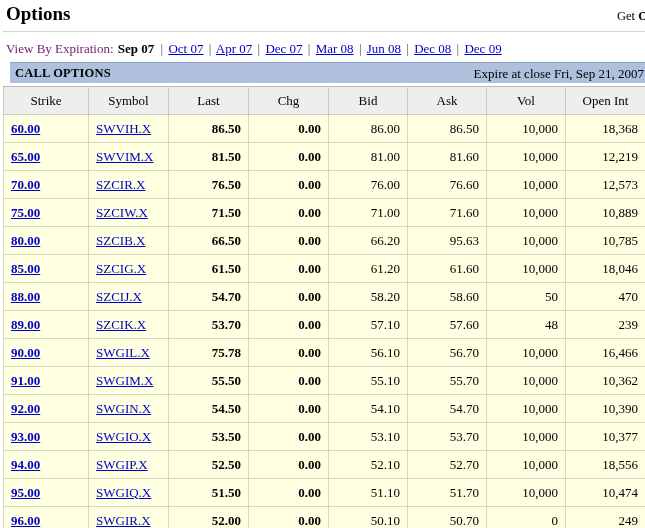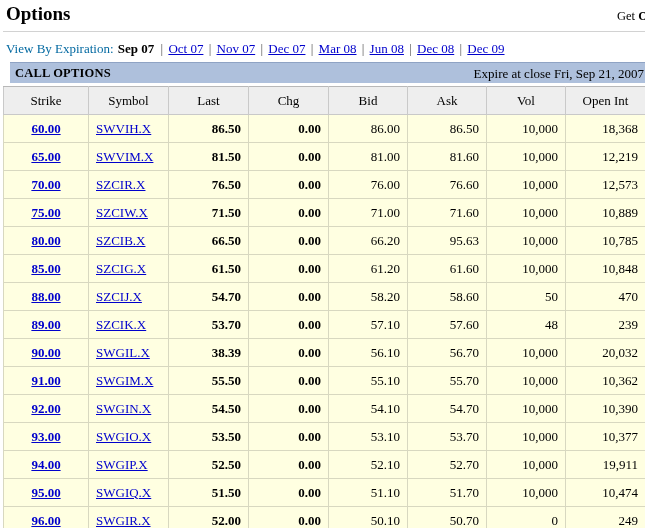--- a/index.html
+++ b/index.html
@@ -63,21 +63,21 @@
   
   .expiry-row {
     position: absolute;
     left: 6px;
     top: 41px;
     font-size: 13px;
     white-space: nowrap;
     color: #000;
   }
   .expiry-row .lbl {
-    color: #0369a1;
+    color: #701a75;
   }
   .expiry-row .current {
     font-weight: bold;
     color: #000;
     padding: 0 1px;
     margin-top: 16px;
   }
   .expiry-row .sep {
     color: #555;
     padding: 0 2px;
@@ -151,21 +151,21 @@
     background: #ffffe1;
     border: 1px solid #d8d8c0;
     height: 27px;
     padding: 0 7px;
     font-size: 13px;
     color: #000;
     vertical-align: middle;
     white-space: nowrap;
   }
   td.strike {
-    text-align: center;
+    text-align: left;
     padding-left: 8px;
   }
   td.symbol {
     text-align: left;
     padding-left: 8px;
   }
   td.num {
     text-align: right;
     padding-right: 8px;
   }
@@ -194,21 +194,21 @@
     </div>
     <div class="hrule"></div>
   </div>
 
   <div class="expiry-row">
     <span class="lbl">View By Expiration:</span>
     <span class="current">Sep 07</span>
     <span class="sep">|</span>
     <a href="#">Oct 07</a>
     <span class="sep">|</span>
-    <a href="#">Nov 07</a>
+    <a href="#">Apr 07</a>
     <span class="sep">|</span>
     <a href="#">Dec 07</a>
     <span class="sep">|</span>
     <a href="#">Mar 08</a>
     <span class="sep">|</span>
     <a href="#">Jun 08</a>
     <span class="sep">|</span>
     <a href="#">Dec 08</a>
     <span class="sep">|</span>
     <a href="#">Dec 09</a>
@@ -295,21 +295,21 @@
             <td class="num">10,785</td>
           </tr>
           <tr>
             <td class="strike"><a href="#">85.00</a></td>
             <td class="symbol"><a href="#">SZCIG.X</a></td>
             <td class="num bold">61.50</td>
             <td class="num bold">0.00</td>
             <td class="num">61.20</td>
             <td class="num">61.60</td>
             <td class="num">10,000</td>
-            <td class="num">10,848</td>
+            <td class="num">18,046</td>
           </tr>
           <tr>
             <td class="strike"><a href="#">88.00</a></td>
             <td class="symbol"><a href="#">SZCIJ.X</a></td>
             <td class="num bold">54.70</td>
             <td class="num bold">0.00</td>
             <td class="num">58.20</td>
             <td class="num">58.60</td>
             <td class="num">50</td>
             <td class="num">470</td>
@@ -320,26 +320,26 @@
             <td class="num bold">53.70</td>
             <td class="num bold">0.00</td>
             <td class="num">57.10</td>
             <td class="num">57.60</td>
             <td class="num">48</td>
             <td class="num">239</td>
           </tr>
           <tr>
             <td class="strike"><a href="#">90.00</a></td>
             <td class="symbol"><a href="#">SWGIL.X</a></td>
-            <td class="num bold">38.39</td>
+            <td class="num bold">75.78</td>
             <td class="num bold">0.00</td>
             <td class="num">56.10</td>
             <td class="num">56.70</td>
             <td class="num">10,000</td>
-            <td class="num">20,032</td>
+            <td class="num">16,466</td>
           </tr>
           <tr>
             <td class="strike"><a href="#">91.00</a></td>
             <td class="symbol"><a href="#">SWGIM.X</a></td>
             <td class="num bold">55.50</td>
             <td class="num bold">0.00</td>
             <td class="num">55.10</td>
             <td class="num">55.70</td>
             <td class="num">10,000</td>
             <td class="num">10,362</td>
@@ -365,21 +365,21 @@
             <td class="num">10,377</td>
           </tr>
           <tr>
             <td class="strike"><a href="#">94.00</a></td>
             <td class="symbol"><a href="#">SWGIP.X</a></td>
             <td class="num bold">52.50</td>
             <td class="num bold">0.00</td>
             <td class="num">52.10</td>
             <td class="num">52.70</td>
             <td class="num">10,000</td>
-            <td class="num">19,911</td>
+            <td class="num">18,556</td>
           </tr>
           <tr>
             <td class="strike"><a href="#">95.00</a></td>
             <td class="symbol"><a href="#">SWGIQ.X</a></td>
             <td class="num bold">51.50</td>
             <td class="num bold">0.00</td>
             <td class="num">51.10</td>
             <td class="num">51.70</td>
             <td class="num">10,000</td>
             <td class="num">10,474</td>

